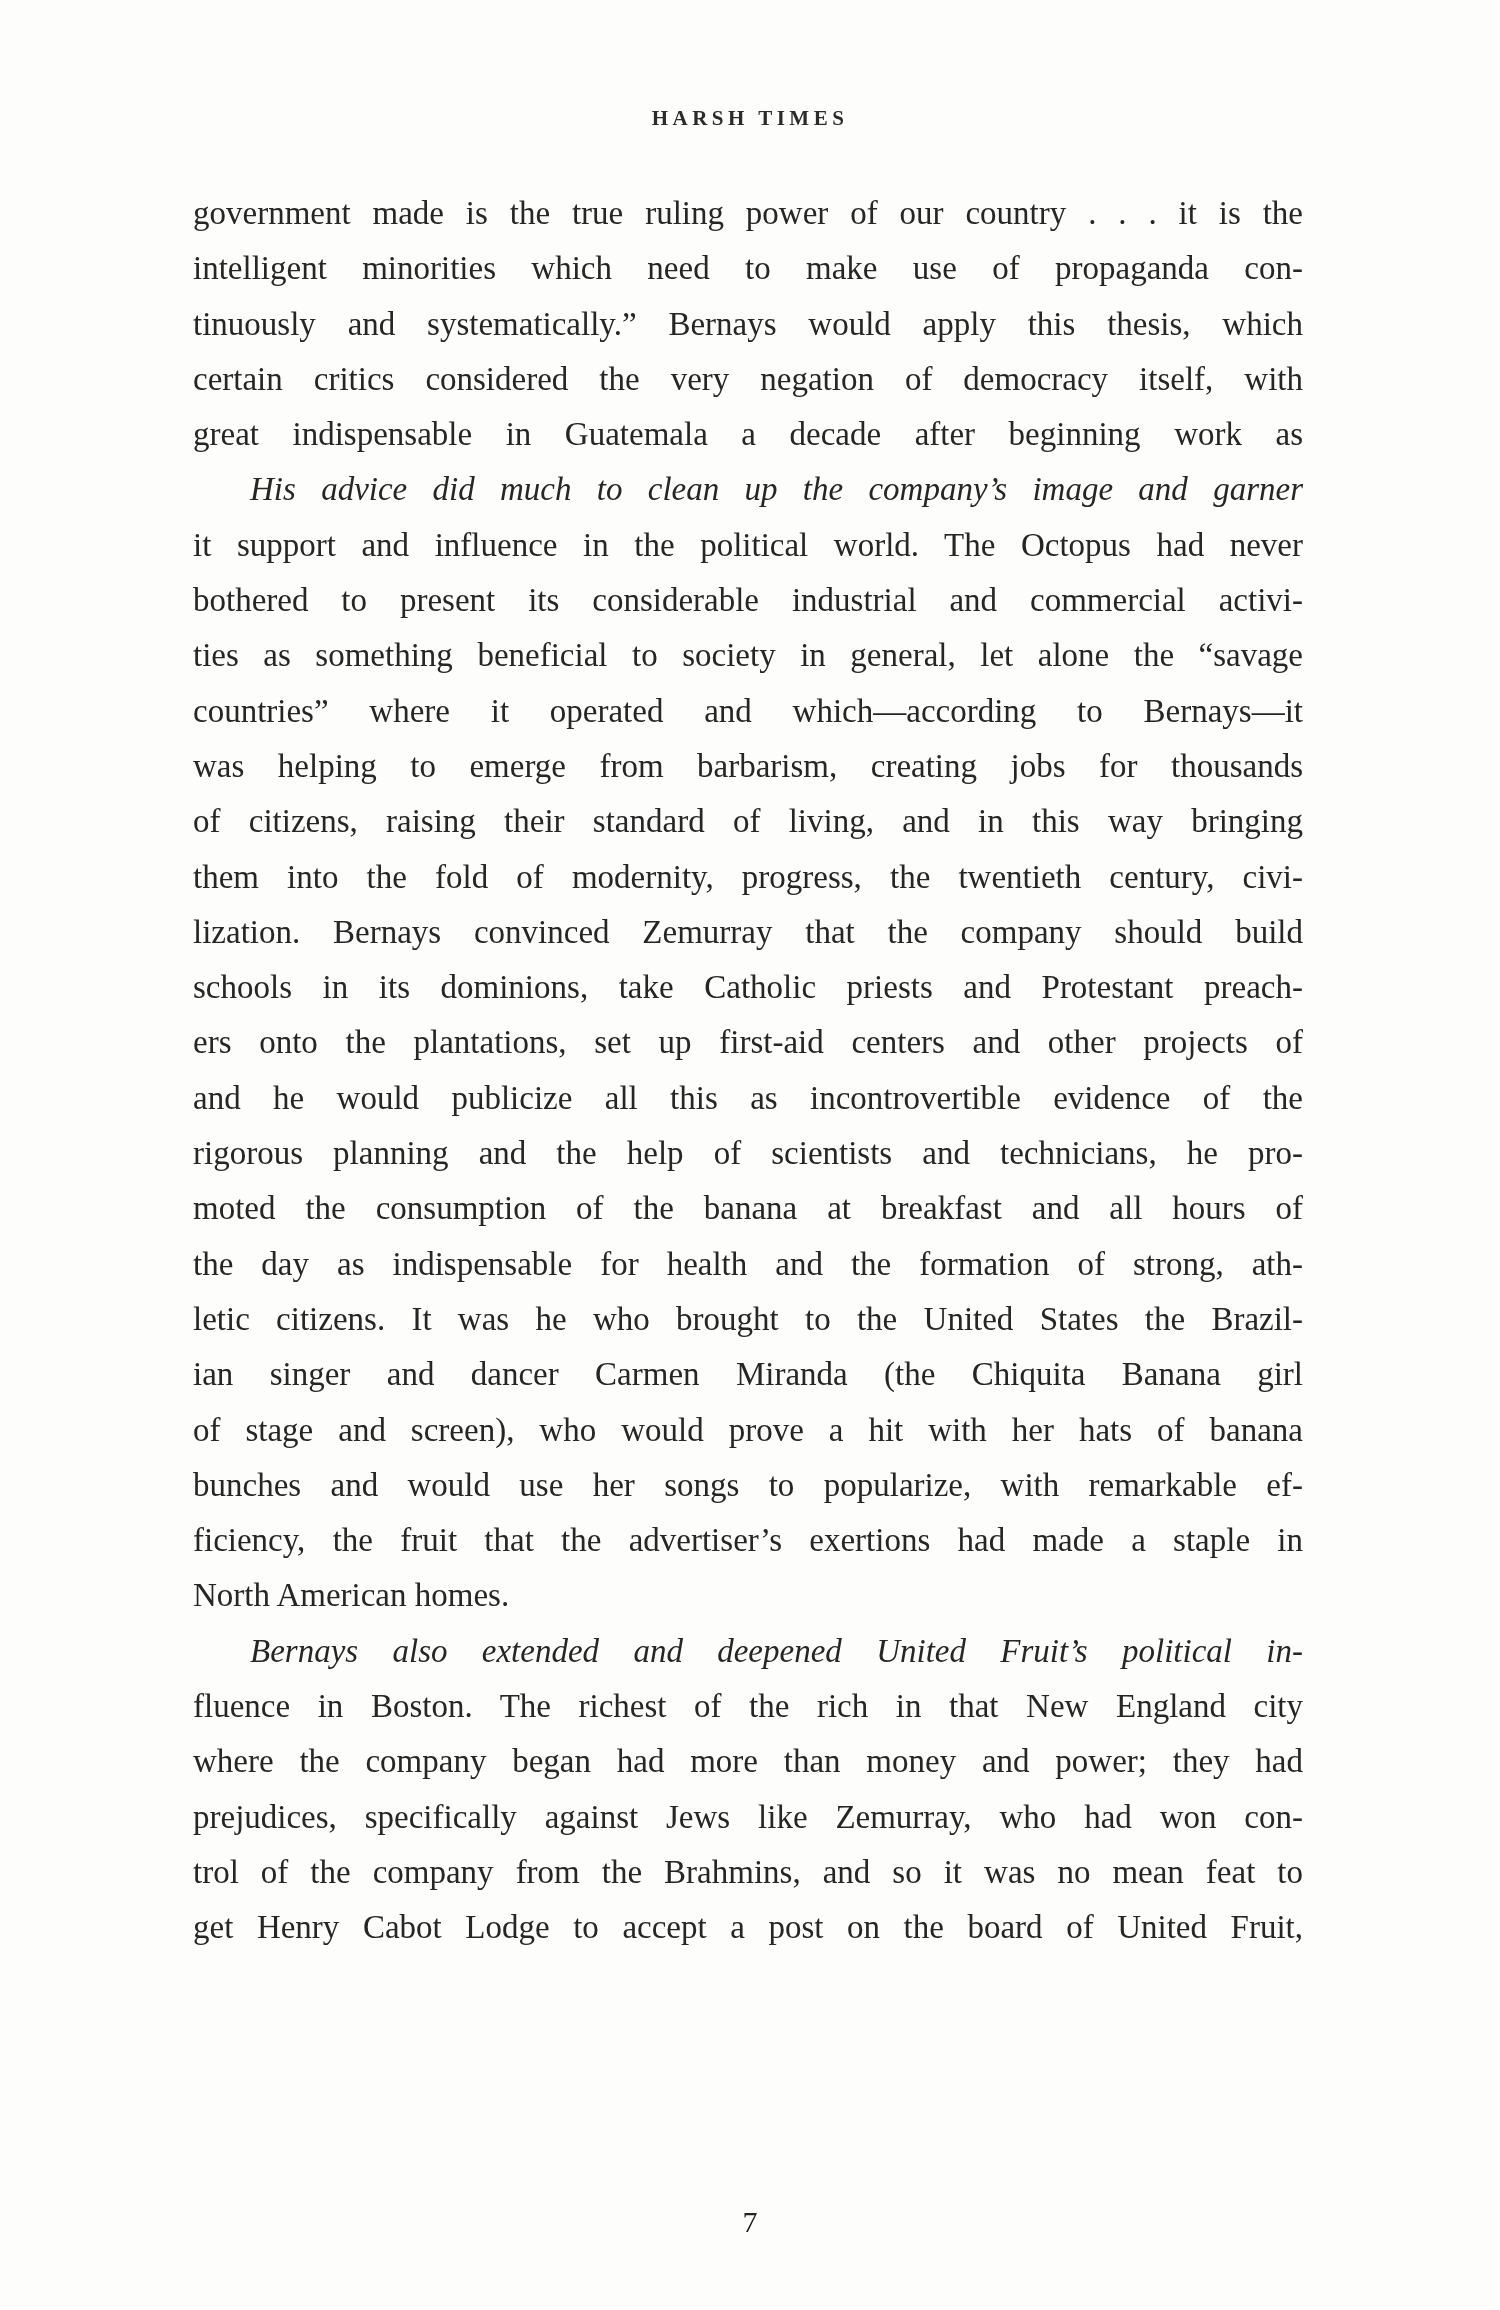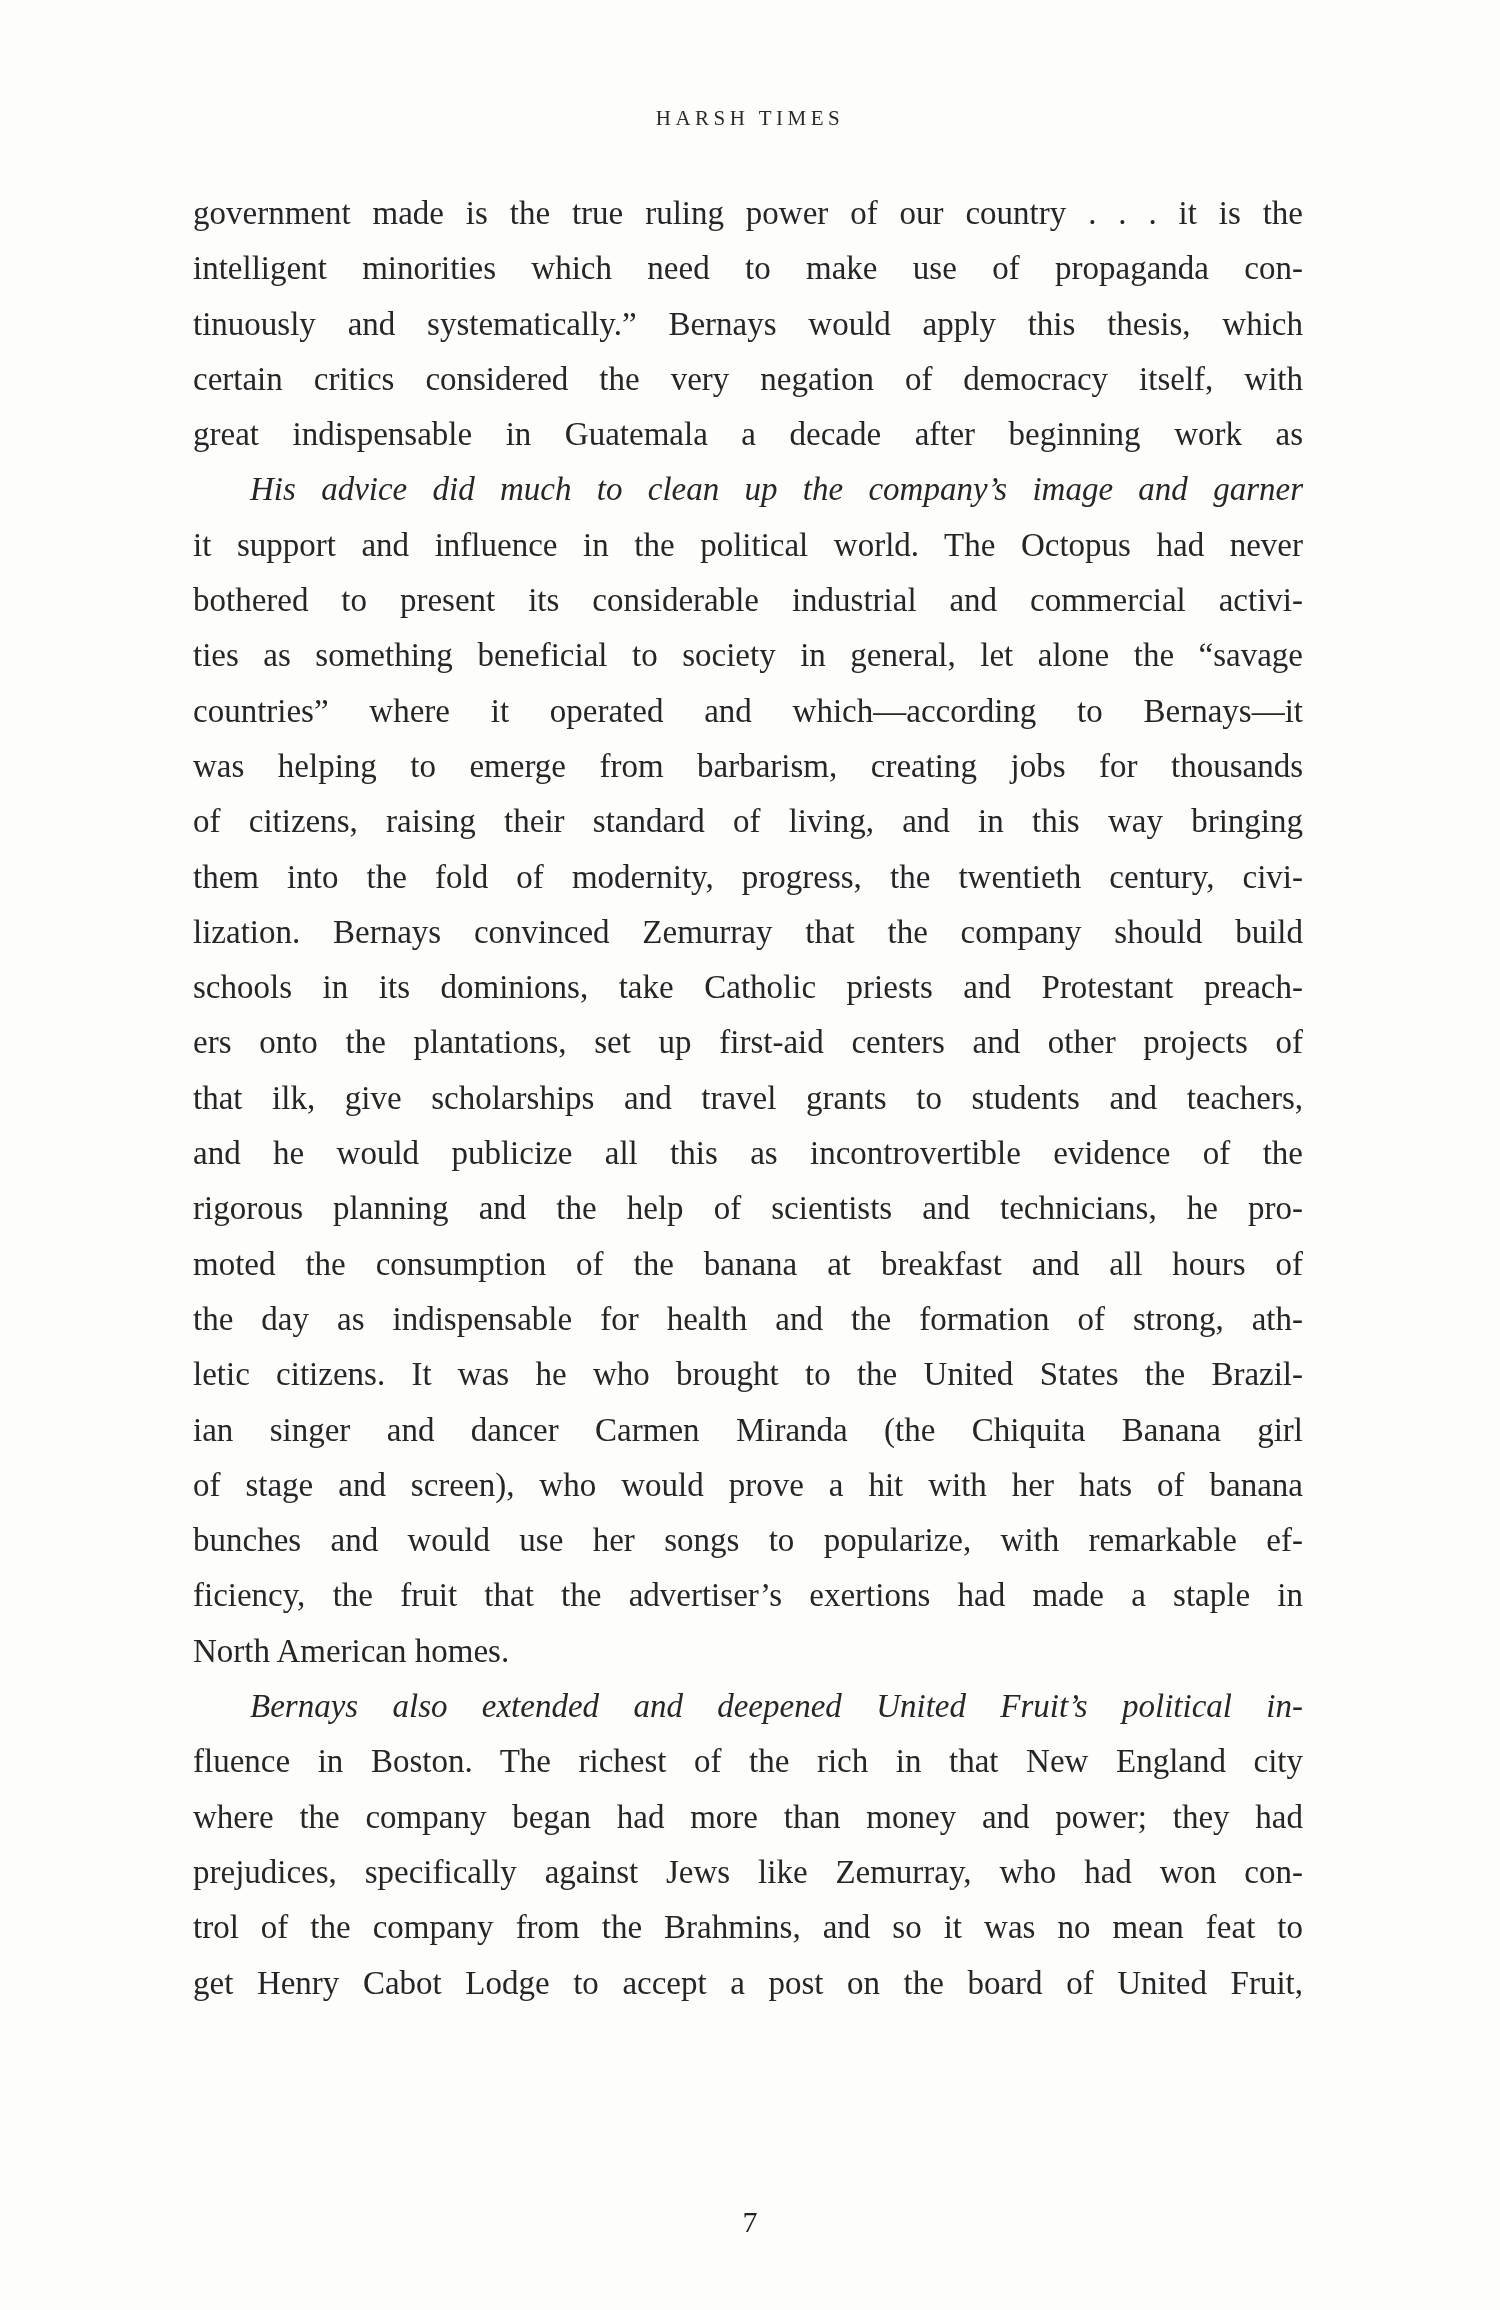--- a/index.html
+++ b/index.html
@@ -16,21 +16,21 @@
     color: #262626;
   }
   .running-head {
     position: absolute;
     top: 104px;
     left: 0;
     width: 1500px;
     text-align: center;
     font-size: 21px;
     letter-spacing: 4.5px;
-    font-weight: normal;
+    font-weight: bold;
     color: #2b2b2b;
     line-height: 28px;
   }
   .text-block {
     position: absolute;
     left: 193px;
     top: 186px;
     width: 1110px;
   }
   .line {
@@ -80,21 +80,20 @@
     <span class="line">it support and influence in the political world. The Octopus had never</span>
     <span class="line">bothered to present its considerable industrial and commercial activi-</span>
     <span class="line">ties as something beneficial to society in general, let alone the “savage</span>
     <span class="line">countries” where it operated and which—according to Bernays—it</span>
     <span class="line">was helping to emerge from barbarism, creating jobs for thousands</span>
     <span class="line">of citizens, raising their standard of living, and in this way bringing</span>
     <span class="line">them into the fold of modernity, progress, the twentieth century, civi-</span>
     <span class="line">lization. Bernays convinced Zemurray that the company should build</span>
     <span class="line">schools in its dominions, take Catholic priests and Protestant preach-</span>
     <span class="line">ers onto the plantations, set up first-aid centers and other projects of</span>
-    <span class="line">that ilk, give scholarships and travel grants to students and teachers,</span>
     <span class="line">and he would publicize all this as incontrovertible evidence of the</span>
     <span class="line">rigorous planning and the help of scientists and technicians, he pro-</span>
     <span class="line">moted the consumption of the banana at breakfast and all hours of</span>
     <span class="line">the day as indispensable for health and the formation of strong, ath-</span>
     <span class="line">letic citizens. It was he who brought to the United States the Brazil-</span>
     <span class="line">ian singer and dancer Carmen Miranda (the Chiquita Banana girl</span>
     <span class="line">of stage and screen), who would prove a hit with her hats of banana</span>
     <span class="line">bunches and would use her songs to popularize, with remarkable ef-</span>
     <span class="line">ficiency, the fruit that the advertiser’s exertions had made a staple in</span>
     <span class="line last">North American homes.</span>

